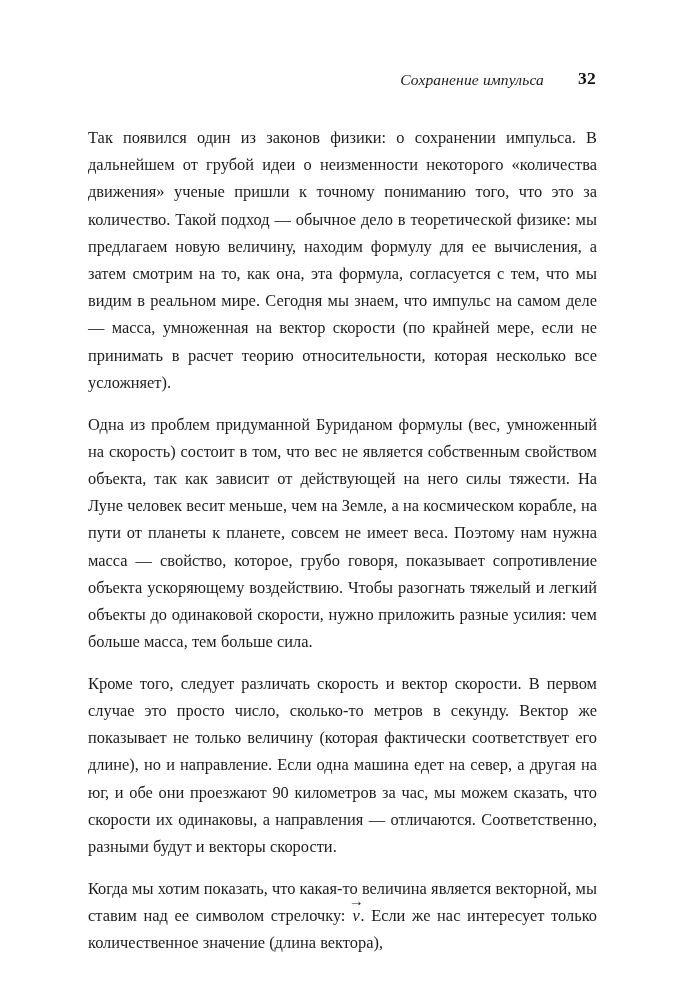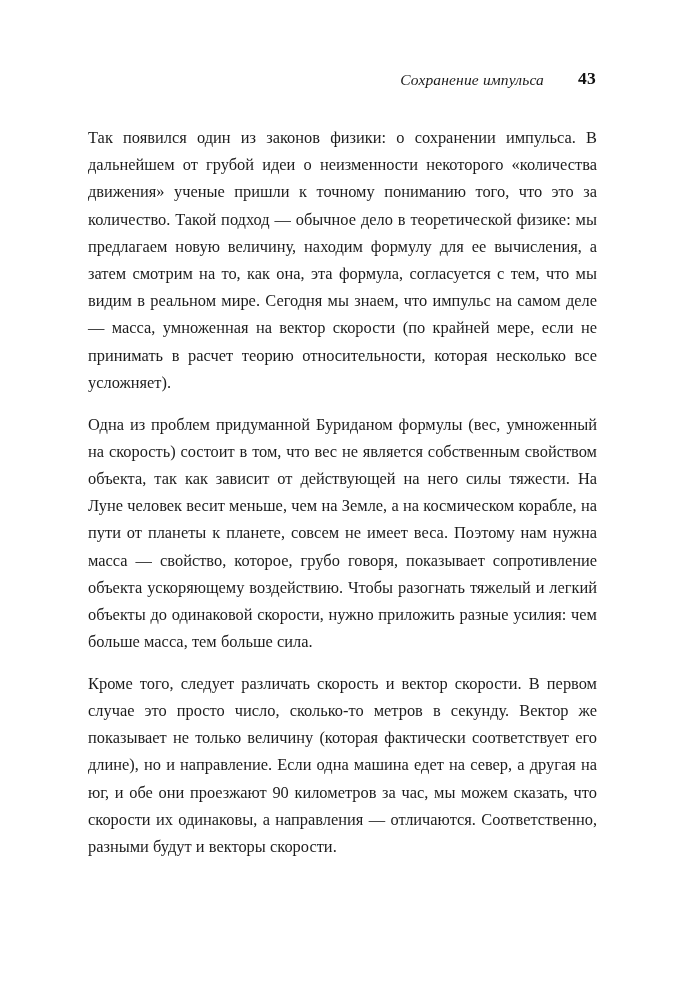--- a/index.html
+++ b/index.html
@@ -94,22 +94,23 @@
     pointer-events: none;
   }
 </style>
 </head>
 <body>
 
 <div class="page">
 
   <div class="running-head">
     <span class="chapter-title">Сохранение импульса</span>
-    <span class="folio">43</span>
+    <span class="folio">32</span>
   </div>
 
   <div class="textblock">
       <p class="para">Так появился один из законов физики: <b>о сохранении импульса</b>. В дальнейшем от грубой идеи о неизменности некоторого «количества движения» ученые пришли к точному пониманию того, что это за количество. Такой подход — обычное дело в теоретической физике: мы предлагаем новую величину, находим формулу для ее вычисления, а затем смотрим на то, как она, эта формула, согласуется с тем, что мы видим в реальном мире. Сегодня мы знаем, что импульс на самом деле — масса, умноженная на вектор скорости (по крайней мере, если не принимать в расчет теорию относительности, которая несколько все усложняет).</p>
       <p class="para">Одна из проблем придуманной Буриданом формулы (вес, умноженный на скорость) состоит в том, что вес не является собственным свойством объекта, так как зависит от действующей на него силы тяжести. На Луне человек весит меньше, чем на Земле, а на космическом корабле, на пути от планеты к планете, совсем не имеет веса. Поэтому нам нужна <b>масса</b> — свойство, которое, грубо говоря, показывает сопротивление объекта ускоряющему воздействию. Чтобы разогнать тяжелый и легкий объекты до одинаковой скорости, нужно приложить разные усилия: чем больше масса, тем больше сила.</p>
       <p class="para">Кроме того, следует различать <b>скорость</b> и <b>вектор скорости</b>. В первом случае это просто число, сколько-то метров в секунду. <b>Вектор</b> же показывает не только величину (которая фактически соответствует его длине), но и направление. Если одна машина едет на север, а другая на юг, и обе они проезжают 90 километров за час, мы можем сказать, что скорости их одинаковы, а направления — отличаются. Соответственно, разными будут и векторы скорости.</p>
+      <p class="para">Когда мы хотим показать, что какая-то величина является векторной, мы ставим над ее символом стрелочку: <span class="vec">v<span class="arr">→</span></span>. Если же нас интересует только количественное значение (длина вектора),</p>
     </div>
 
 </div>
 
 </body></html>

